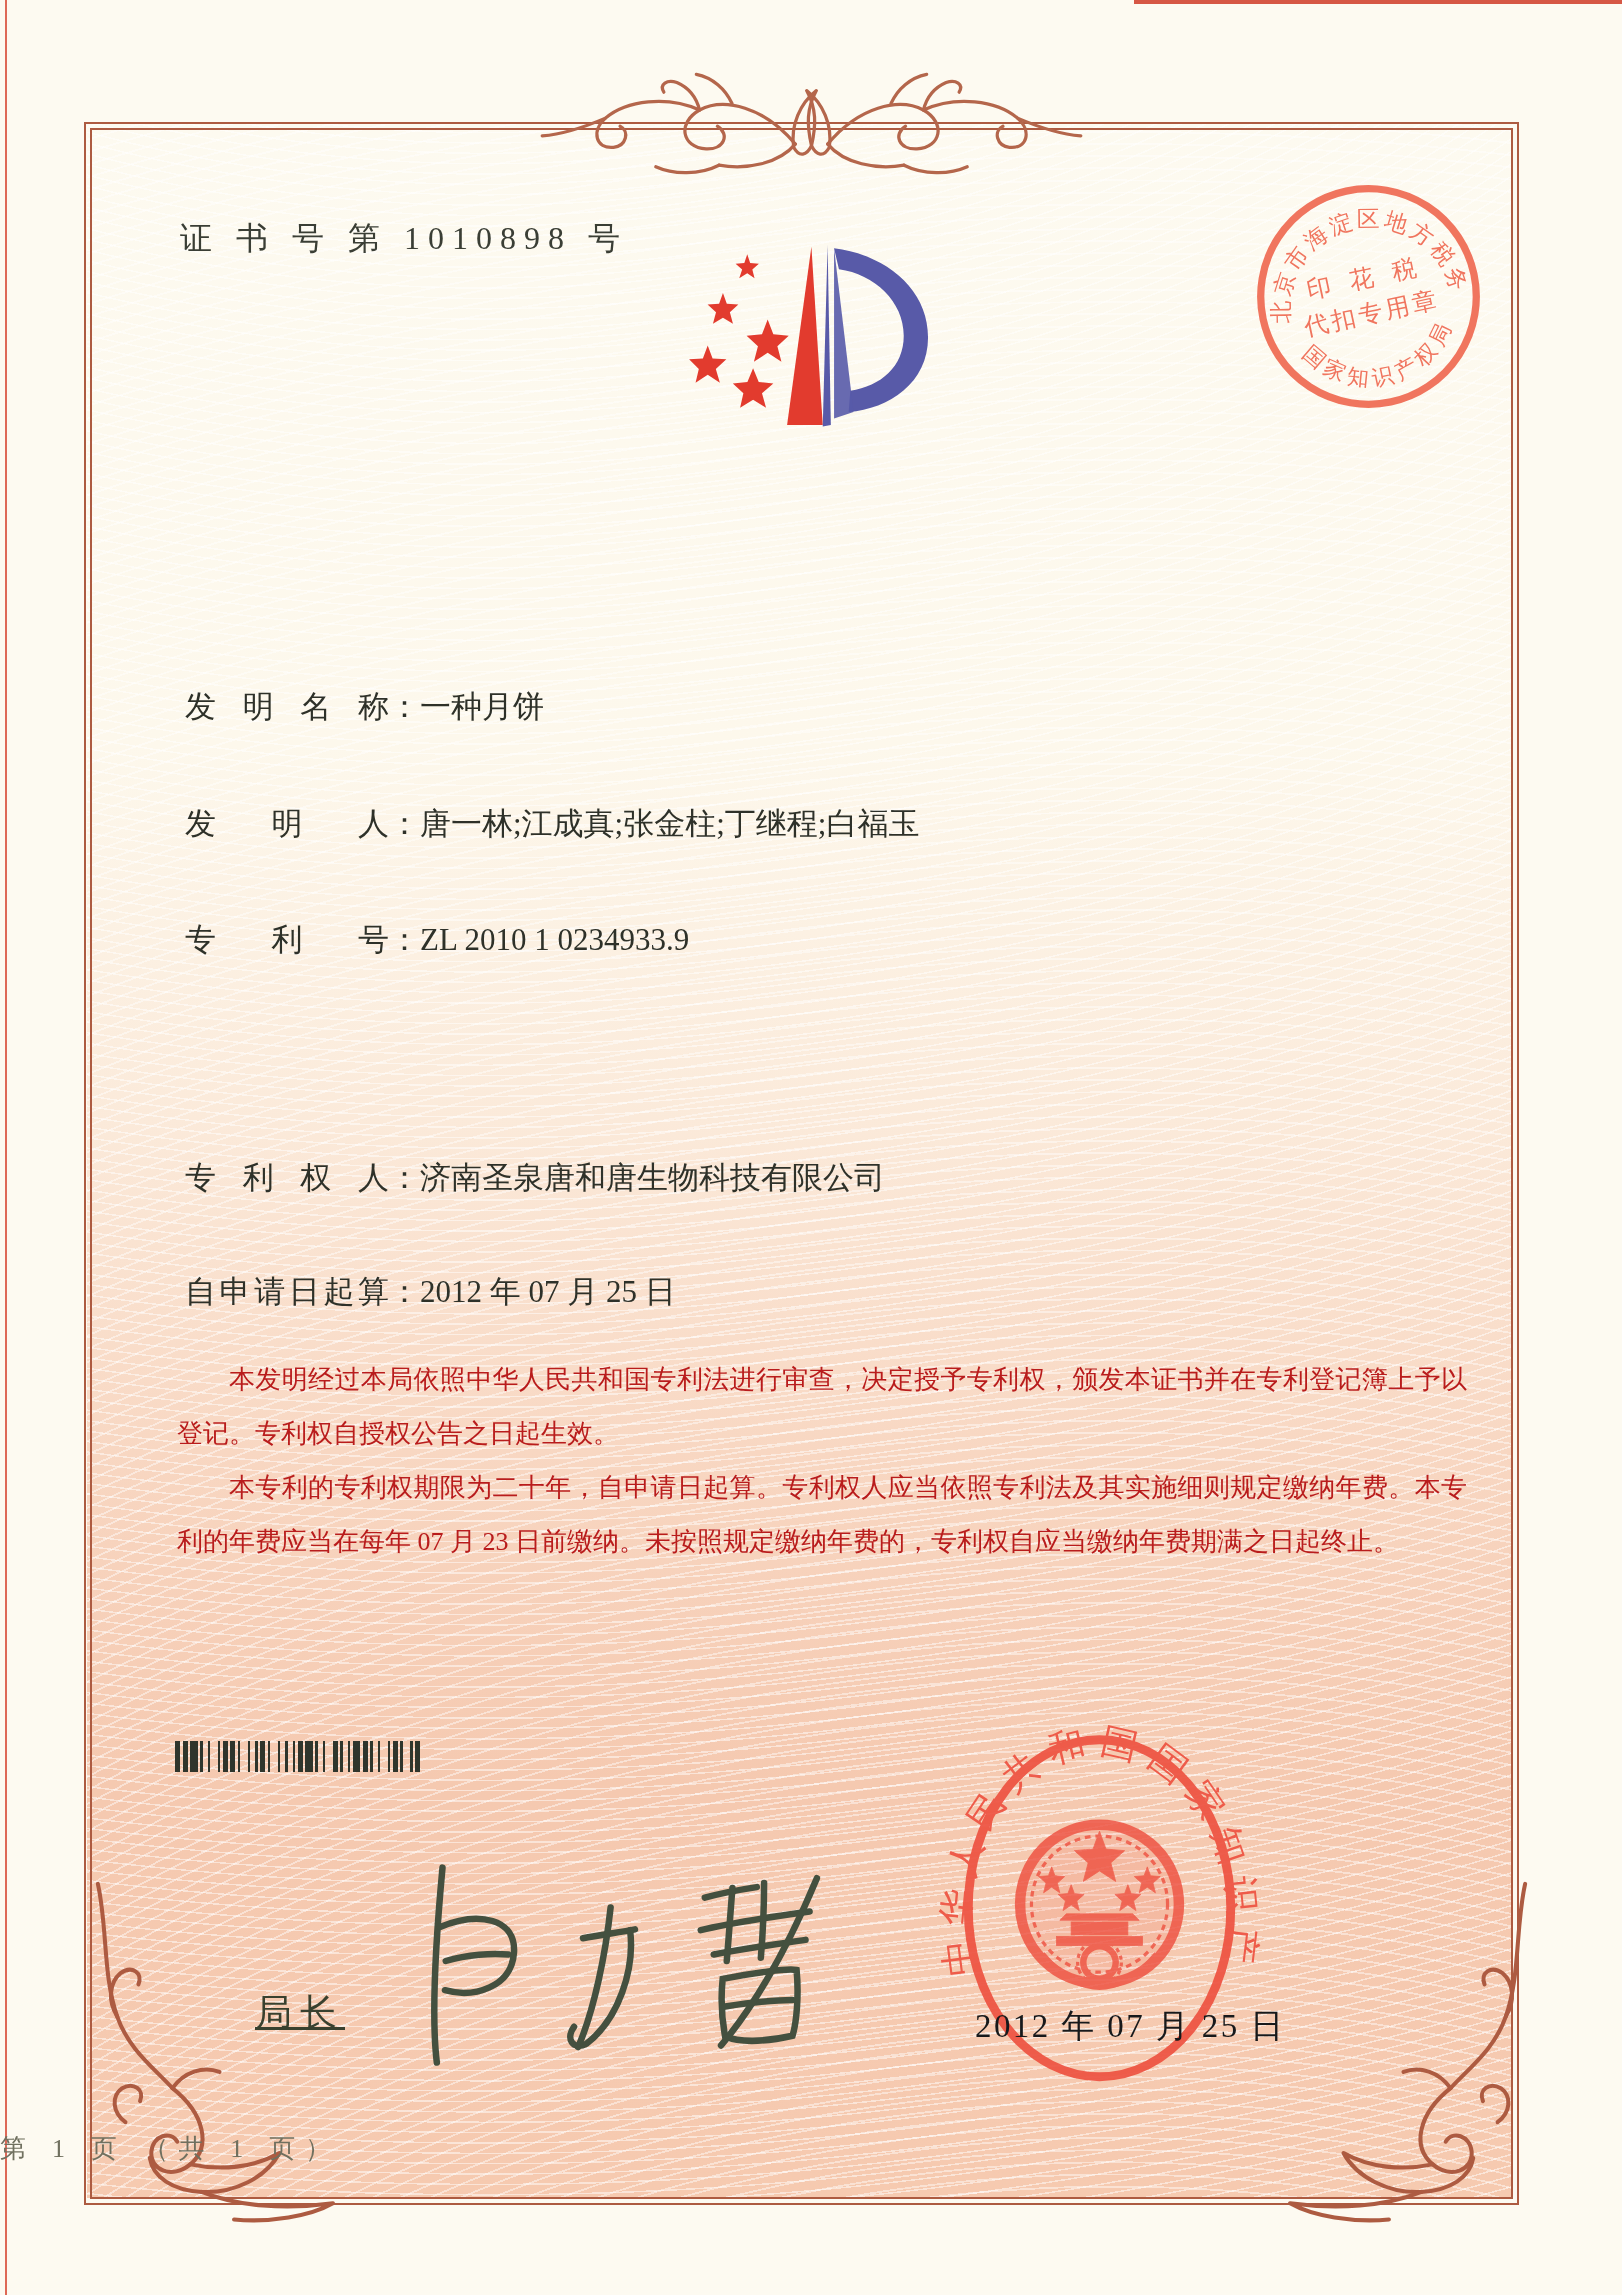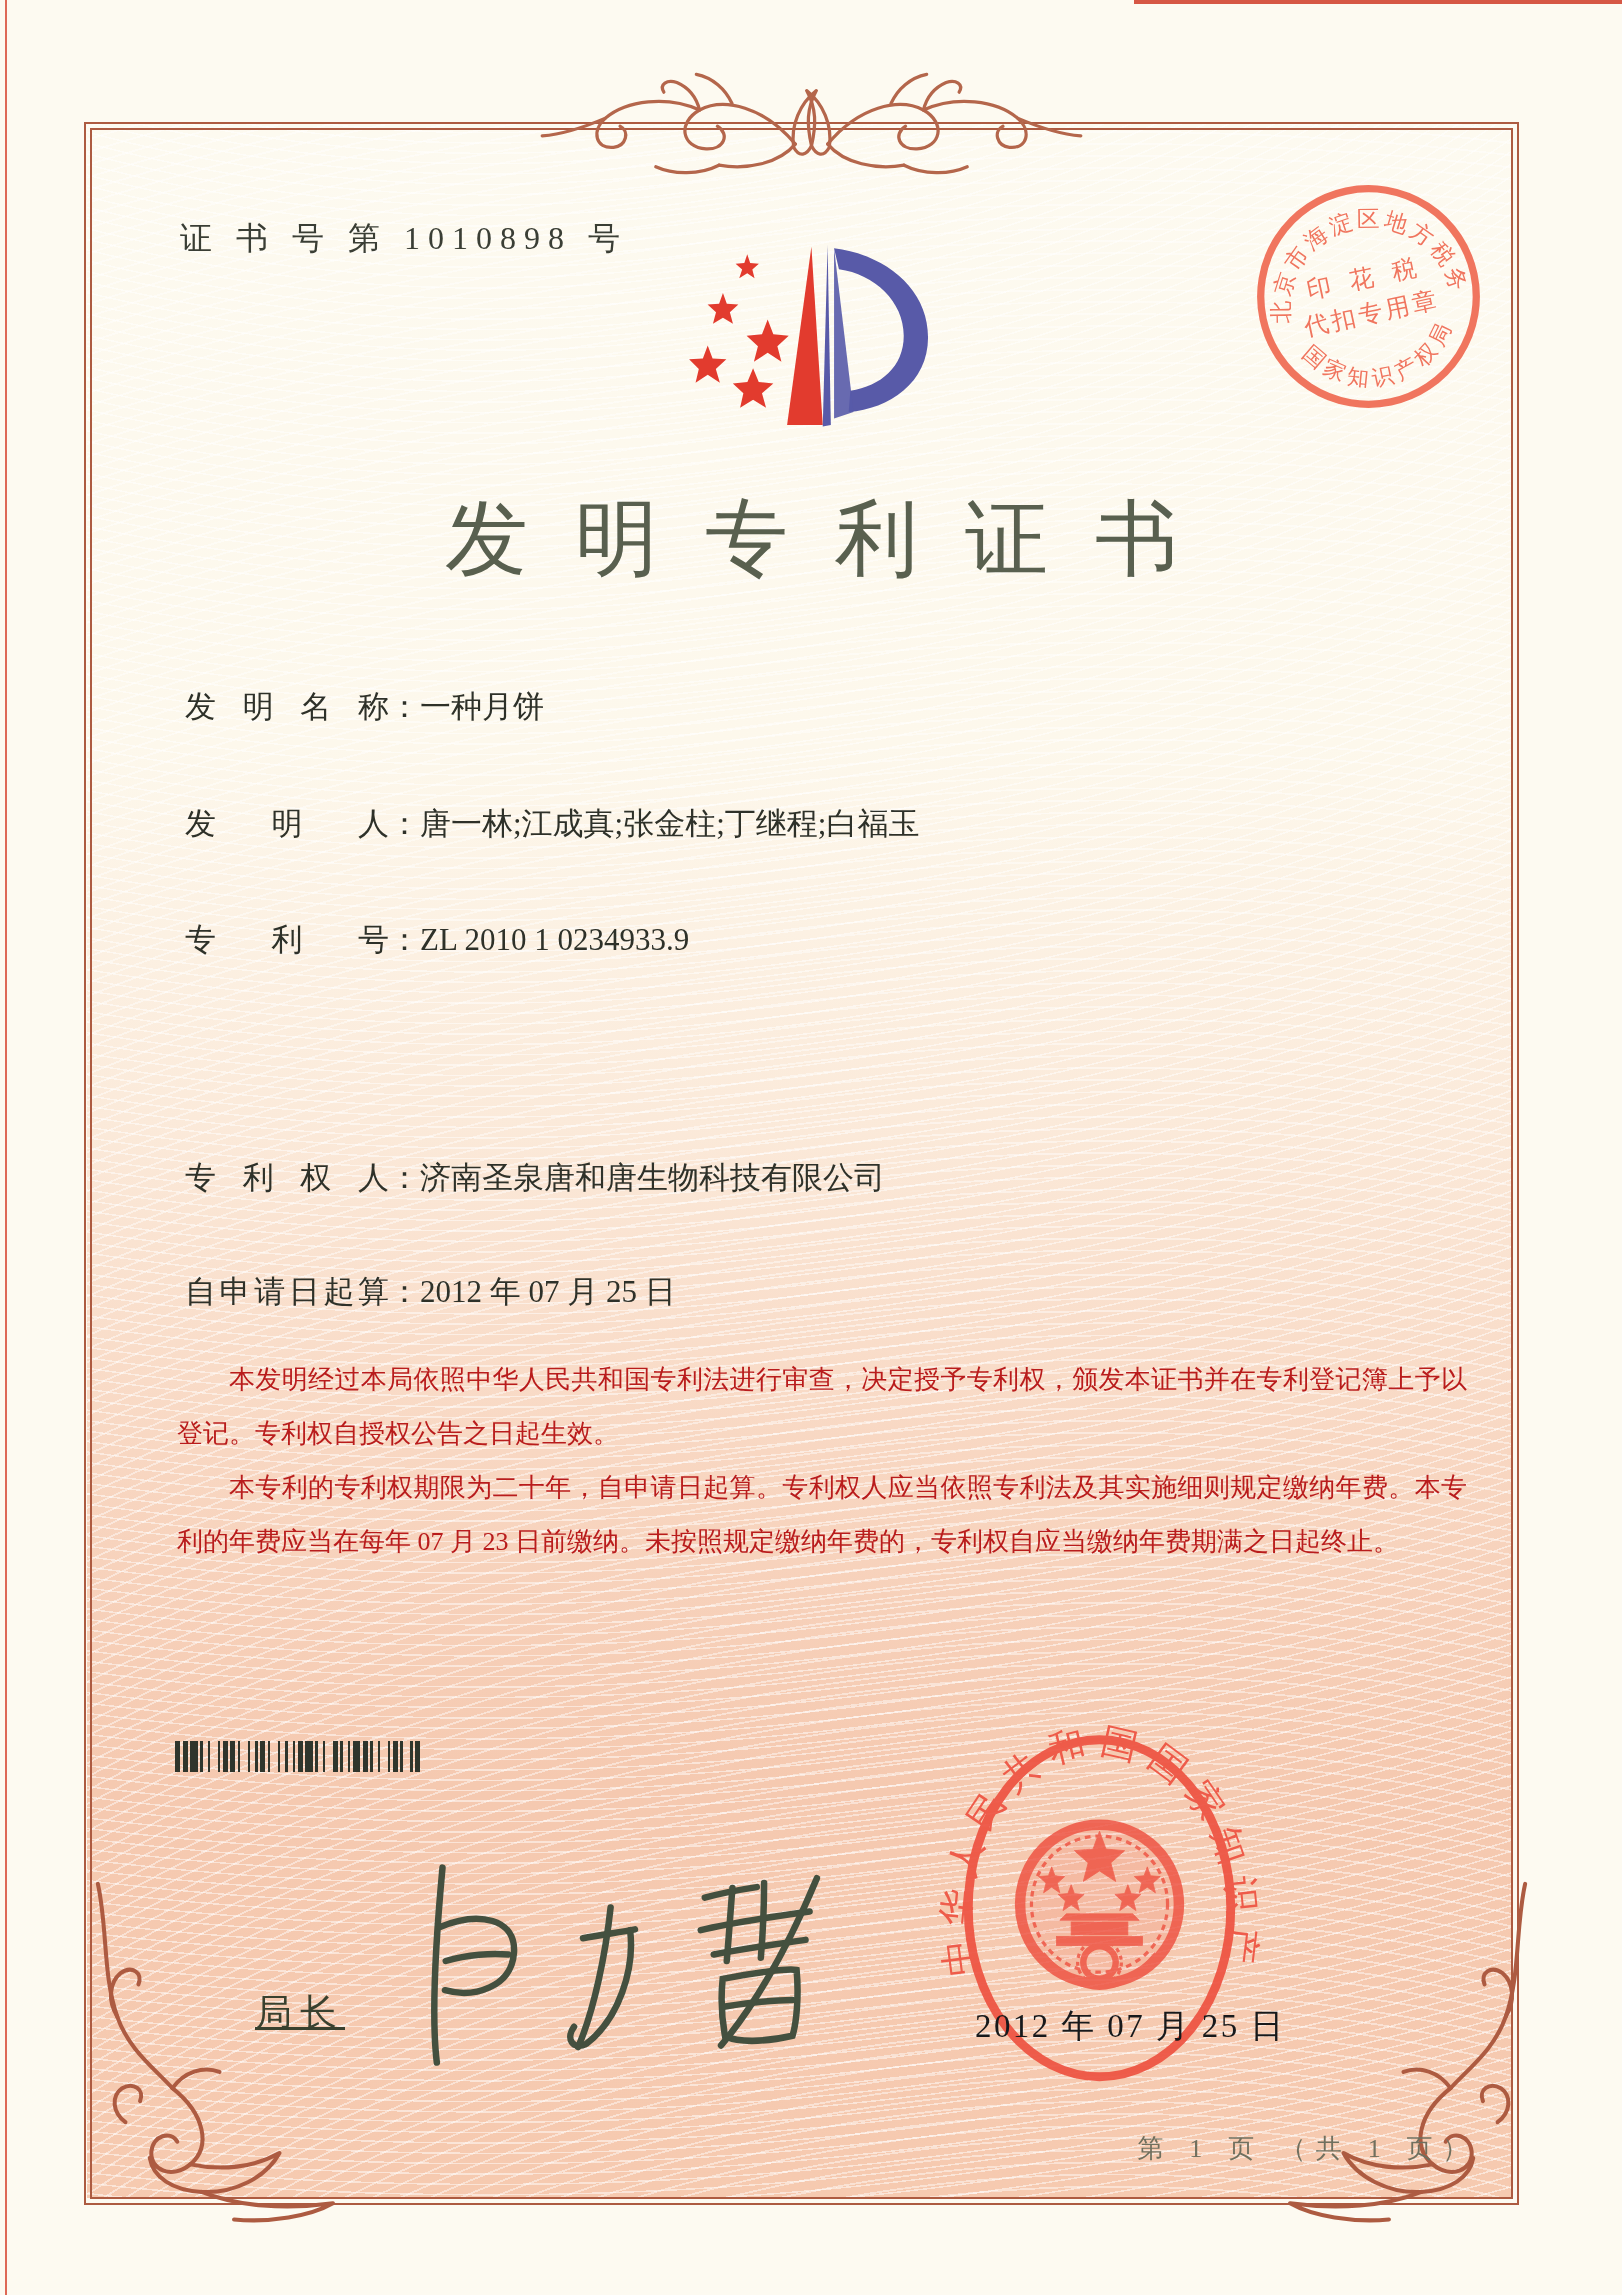--- a/index.html
+++ b/index.html
@@ -23,21 +23,21 @@
          letter-spacing:47px;padding-left:47px;box-sizing:border-box;color:#59604f;}
   .field{left:185px;font-size:31px;color:#2e3129;white-space:nowrap;}
   .flabel{display:inline-block;width:204px;text-align:justify;text-align-last:justify;vertical-align:bottom;}
   .body-text{left:177px;top:1353px;width:1290px;font-size:26px;line-height:54px;text-align:justify;color:#b91c1c;}
   .body-text p{margin:0;text-indent:2em;}
   .barcode{left:175px;top:1741px;height:31px;display:flex;align-items:stretch;}
   .barcode div{height:100%;}
   .juzhang{left:255px;top:1944px;font-size:37px;letter-spacing:8px;color:#39412f;
            font-family:"Liberation Sans","DejaVu Sans",sans-serif;}
   .seal-date{left:975px;top:2004px;font-size:33px;letter-spacing:2.4px;color:#17191b;z-index:5;}
-  .footer{left:0;width:1438px;top:2131px;text-align:right;font-size:26px;letter-spacing:9.7px;color:#70705f;margin-left:40px;}
+  .footer{left:0;width:1438px;top:2131px;text-align:left;font-size:26px;letter-spacing:9.7px;color:#70705f;}
   svg{overflow:visible;}
   .taxstamp{left:1251px;top:179px;transform:rotate(-12deg);opacity:.92;}
   .bigseal{left:948px;top:1719px;z-index:4;opacity:.93;}
   .signature{left:341px;top:1831px;z-index:2;}
   .flourish-stroke{fill:none;stroke:#b4664b;stroke-width:4;stroke-linecap:round;stroke-linejoin:round;}
   .corner-stroke{fill:none;stroke:#ad5b41;stroke-width:5;stroke-linecap:round;stroke-linejoin:round;}
 </style>
 </head>
 <body>
 
@@ -108,21 +108,20 @@
     <text font-size="28" fill="#ef6a52" letter-spacing="4" font-family="Liberation Serif, DejaVu Serif, serif">
       <textPath href="#arcTop" startOffset="4">北京市海淀区地方税务局</textPath>
     </text>
     <text font-size="27" fill="#ef6a52" letter-spacing="6" font-family="Liberation Serif, DejaVu Serif, serif">
       <textPath href="#arcBottom" startOffset="8">国家知识产权局</textPath>
     </text>
     <text x="145" y="132" text-anchor="middle" font-size="30" fill="#ef6a52" letter-spacing="8">印 花 税</text>
     <text x="145" y="176" text-anchor="middle" font-size="30" fill="#ef6a52" letter-spacing="4">代扣专用章</text>
   </svg>
 
-  <div class="abs title">发明专利证书</div>
 
   <div class="abs field" style="top:686px">
     <span class="flabel">发明名称</span><span>：</span><span>一种月饼</span>
   </div>
   <div class="abs field" style="top:803px">
     <span class="flabel">发明人</span><span>：</span><span>唐一林;江成真;张金柱;丁继程;白福玉</span>
   </div>
   <div class="abs field" style="top:919px">
     <span class="flabel">专利号</span><span>：</span><span>ZL 2010 1 0234933.9</span>
   </div>

